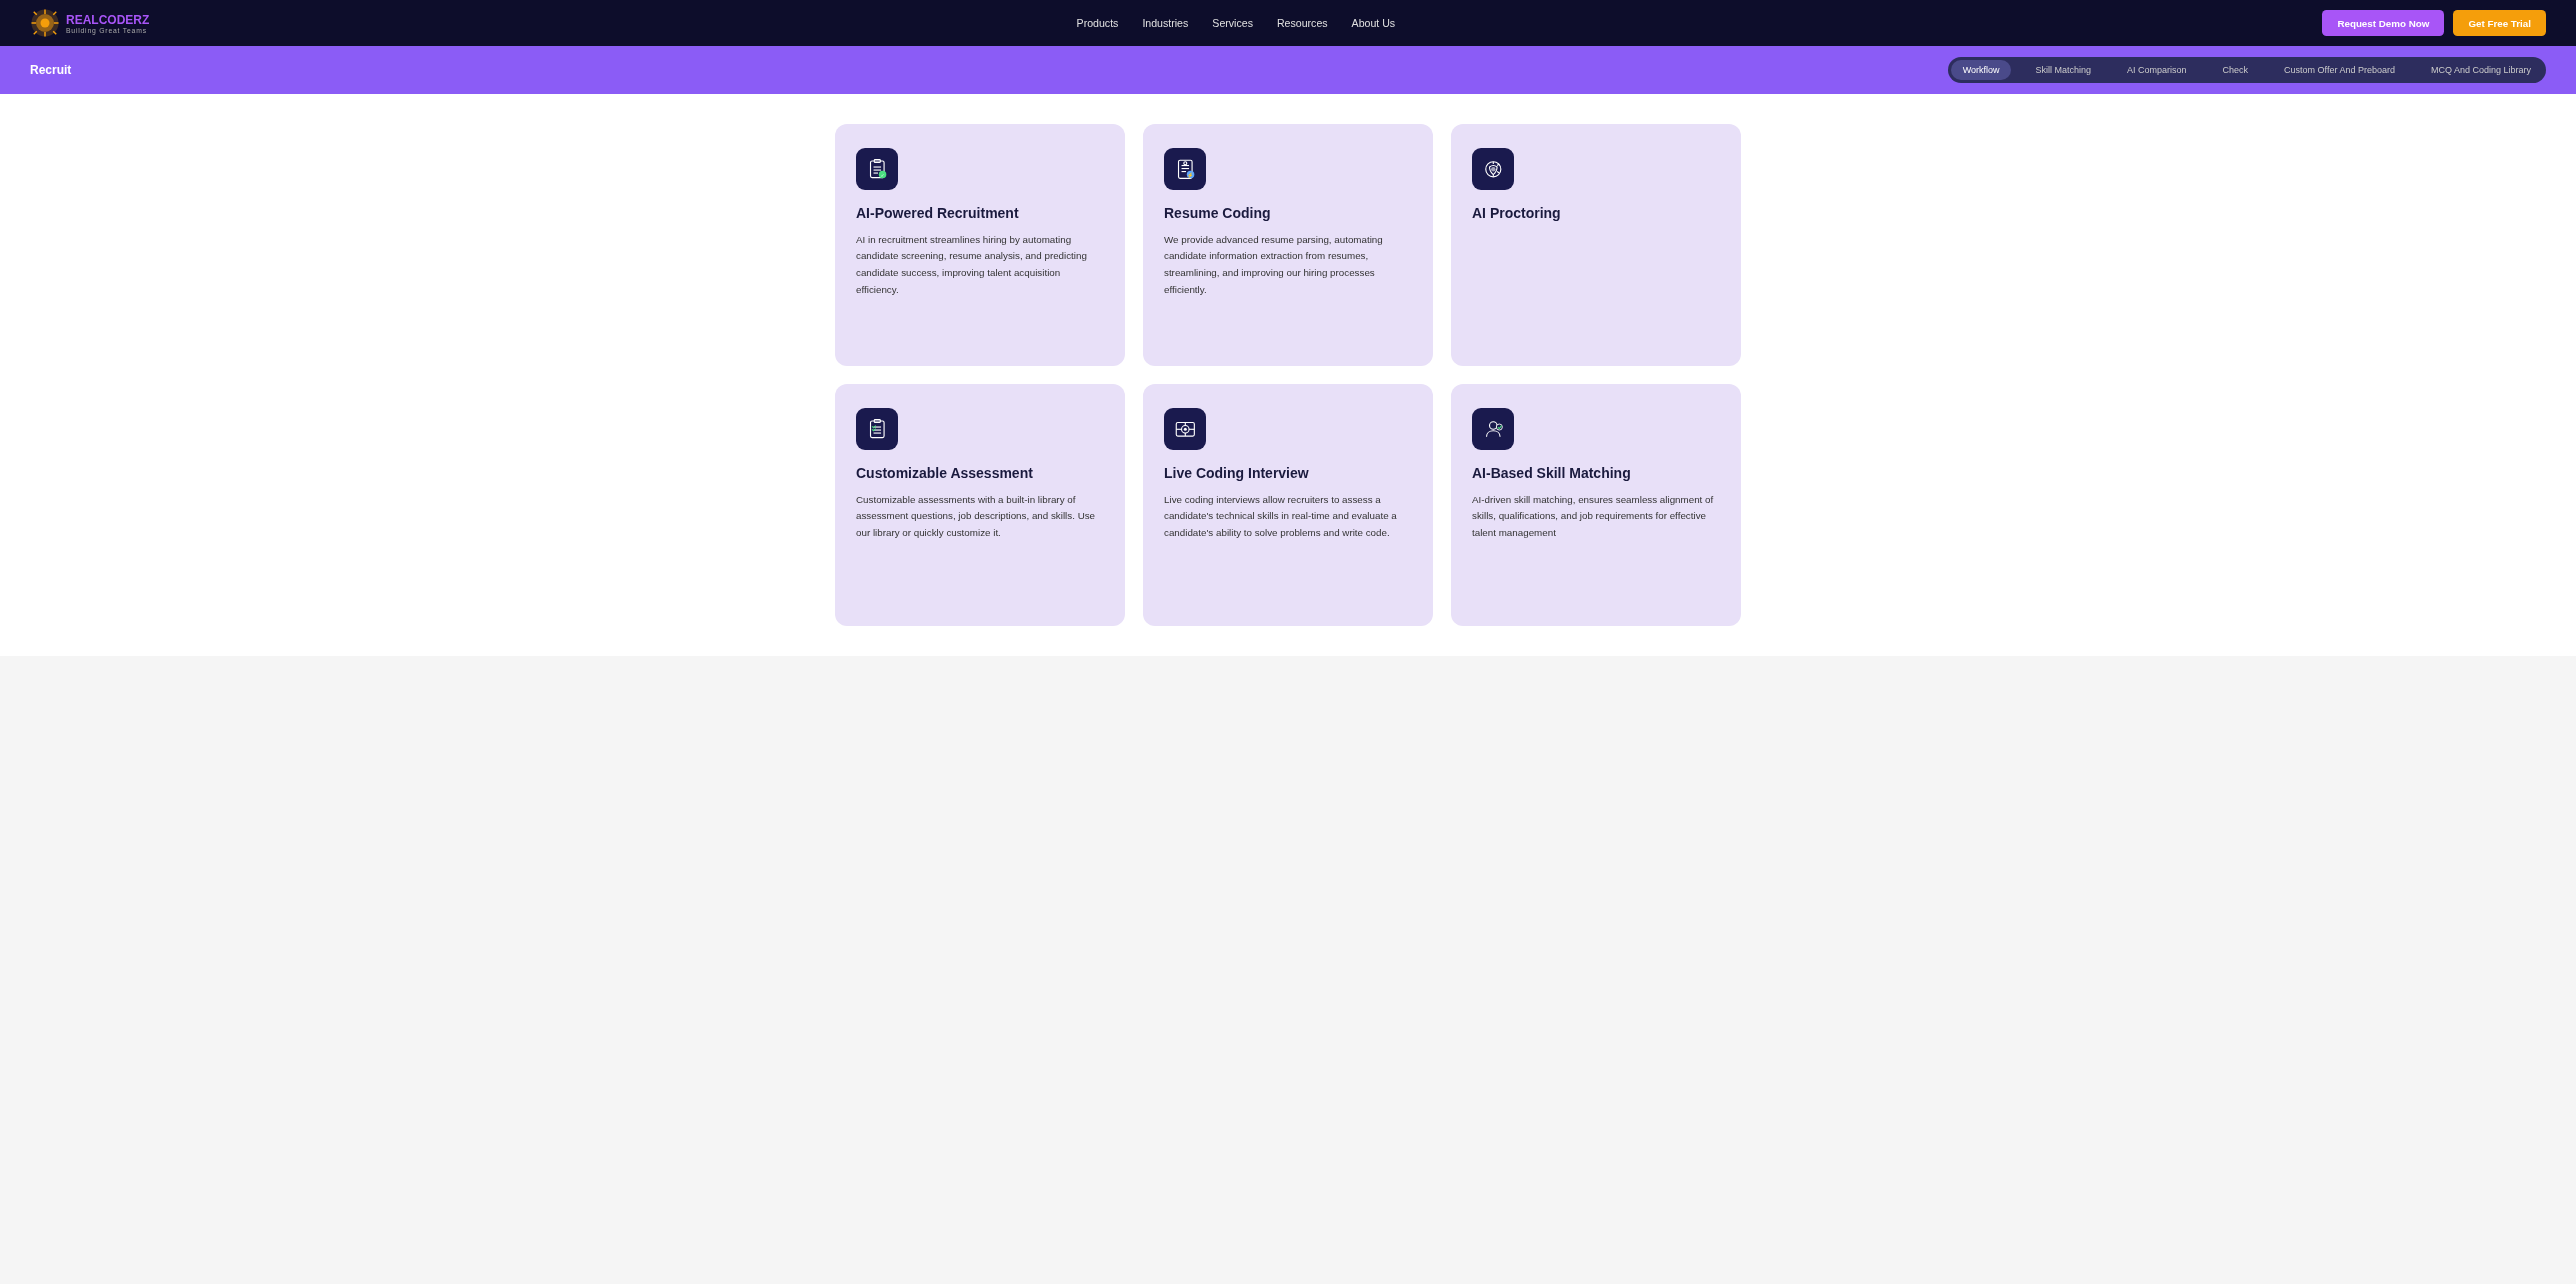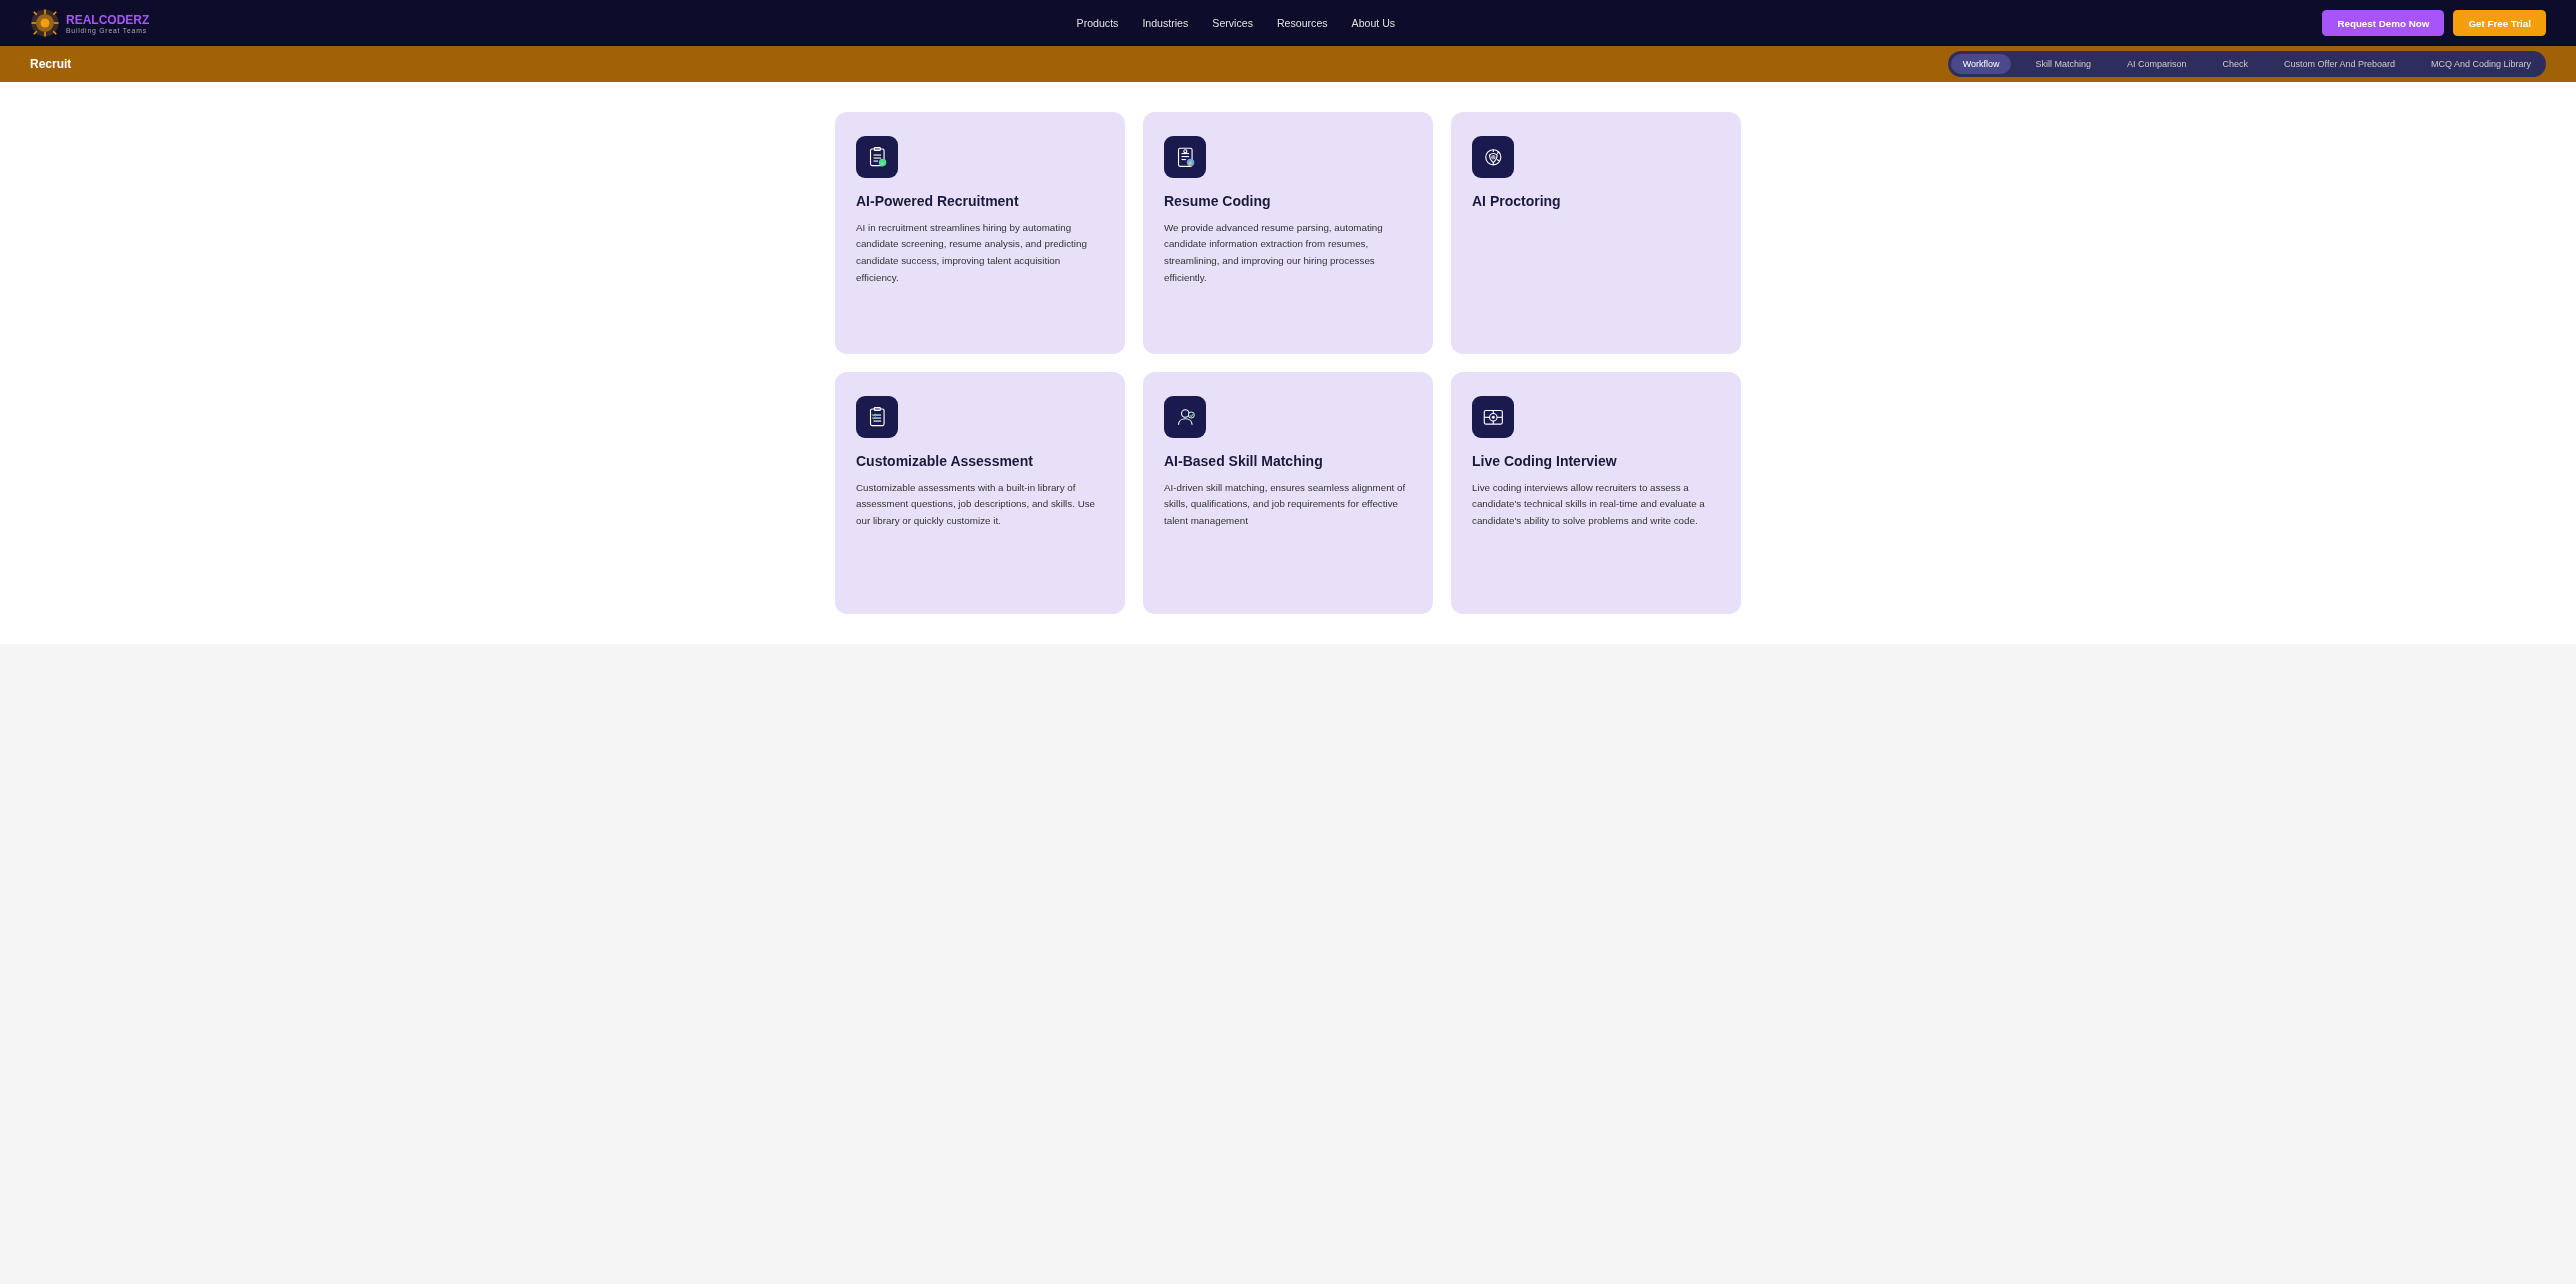--- a/index.html
+++ b/index.html
@@ -70,25 +70,25 @@
       border: none;
       padding: 7.5px 15px;
       border-radius: 4.5px;
       font-size: 9.8px;
       font-weight: 600;
       cursor: pointer;
     }
 
     
     .sub-nav {
-      background: #a16207;
+      background: #8b5cf6;
       display: flex;
       align-items: center;
       padding: 0 30px;
-      height: 36px;
+      height: 48px;
     }
     .sub-nav-title {
       color: white;
       font-size: 12px;
       font-weight: 600;
       margin-right: auto;
     }
     .sub-nav-tabs {
       display: flex;
       align-items: center;
@@ -270,41 +270,41 @@
           <polyline points="8,15 10,17 13,14" stroke="#4ade80" stroke-width="1.5" fill="none"></polyline>
         </svg>
       </div>
       <div class="card-title">Customizable Assessment</div>
       <div class="card-desc">Customizable assessments with a built-in library of assessment questions, job descriptions, and skills. Use our library or quickly customize it.</div>
     </div>
 
     <div class="card">
       <div class="card-icon-wrap">
         <svg viewBox="0 0 30 30" fill="none">
-          <circle cx="15" cy="10" r="5" stroke="white" stroke-width="1.5"></circle>
-          <path d="M6 25 C6 20 10 17 15 17 C20 17 24 20 24 25" stroke="white" stroke-width="1.5"></path>
-          <circle cx="23" cy="12" r="4" fill="#1a1a4e" stroke="white" stroke-width="1.2"></circle>
-          <polyline points="21,12 23,14 26,10" stroke="#4ade80" stroke-width="1.5" fill="none"></polyline>
-        </svg>
-      </div>
-      <div class="card-title">AI-Based Skill Matching</div>
-      <div class="card-desc">AI-driven skill matching, ensures seamless alignment of skills, qualifications, and job requirements for effective talent management</div>
-    </div>
-
-    <div class="card">
-      <div class="card-icon-wrap">
-        <svg viewBox="0 0 30 30" fill="none">
           <rect x="3" y="6" width="24" height="18" rx="2" fill="none" stroke="white" stroke-width="1.5"></rect>
           <circle cx="15" cy="15" r="5" fill="none" stroke="white" stroke-width="1.5"></circle>
           <circle cx="15" cy="15" r="2" fill="white"></circle>
           <line x1="15" y1="6" x2="15" y2="10" stroke="white" stroke-width="1.5"></line>
           <line x1="15" y1="20" x2="15" y2="24" stroke="white" stroke-width="1.5"></line>
           <line x1="3" y1="15" x2="10" y2="15" stroke="white" stroke-width="1.5"></line>
           <line x1="20" y1="15" x2="27" y2="15" stroke="white" stroke-width="1.5"></line>
         </svg>
       </div>
       <div class="card-title">Live Coding Interview</div>
       <div class="card-desc">Live coding interviews allow recruiters to assess a candidate's technical skills in real-time and evaluate a candidate's ability to solve problems and write code.</div>
     </div>
 
+    <div class="card">
+      <div class="card-icon-wrap">
+        <svg viewBox="0 0 30 30" fill="none">
+          <circle cx="15" cy="10" r="5" stroke="white" stroke-width="1.5"></circle>
+          <path d="M6 25 C6 20 10 17 15 17 C20 17 24 20 24 25" stroke="white" stroke-width="1.5"></path>
+          <circle cx="23" cy="12" r="4" fill="#1a1a4e" stroke="white" stroke-width="1.2"></circle>
+          <polyline points="21,12 23,14 26,10" stroke="#4ade80" stroke-width="1.5" fill="none"></polyline>
+        </svg>
+      </div>
+      <div class="card-title">AI-Based Skill Matching</div>
+      <div class="card-desc">AI-driven skill matching, ensures seamless alignment of skills, qualifications, and job requirements for effective talent management</div>
+    </div>
+
   </div>
 </main>
 
 
 </body></html>

